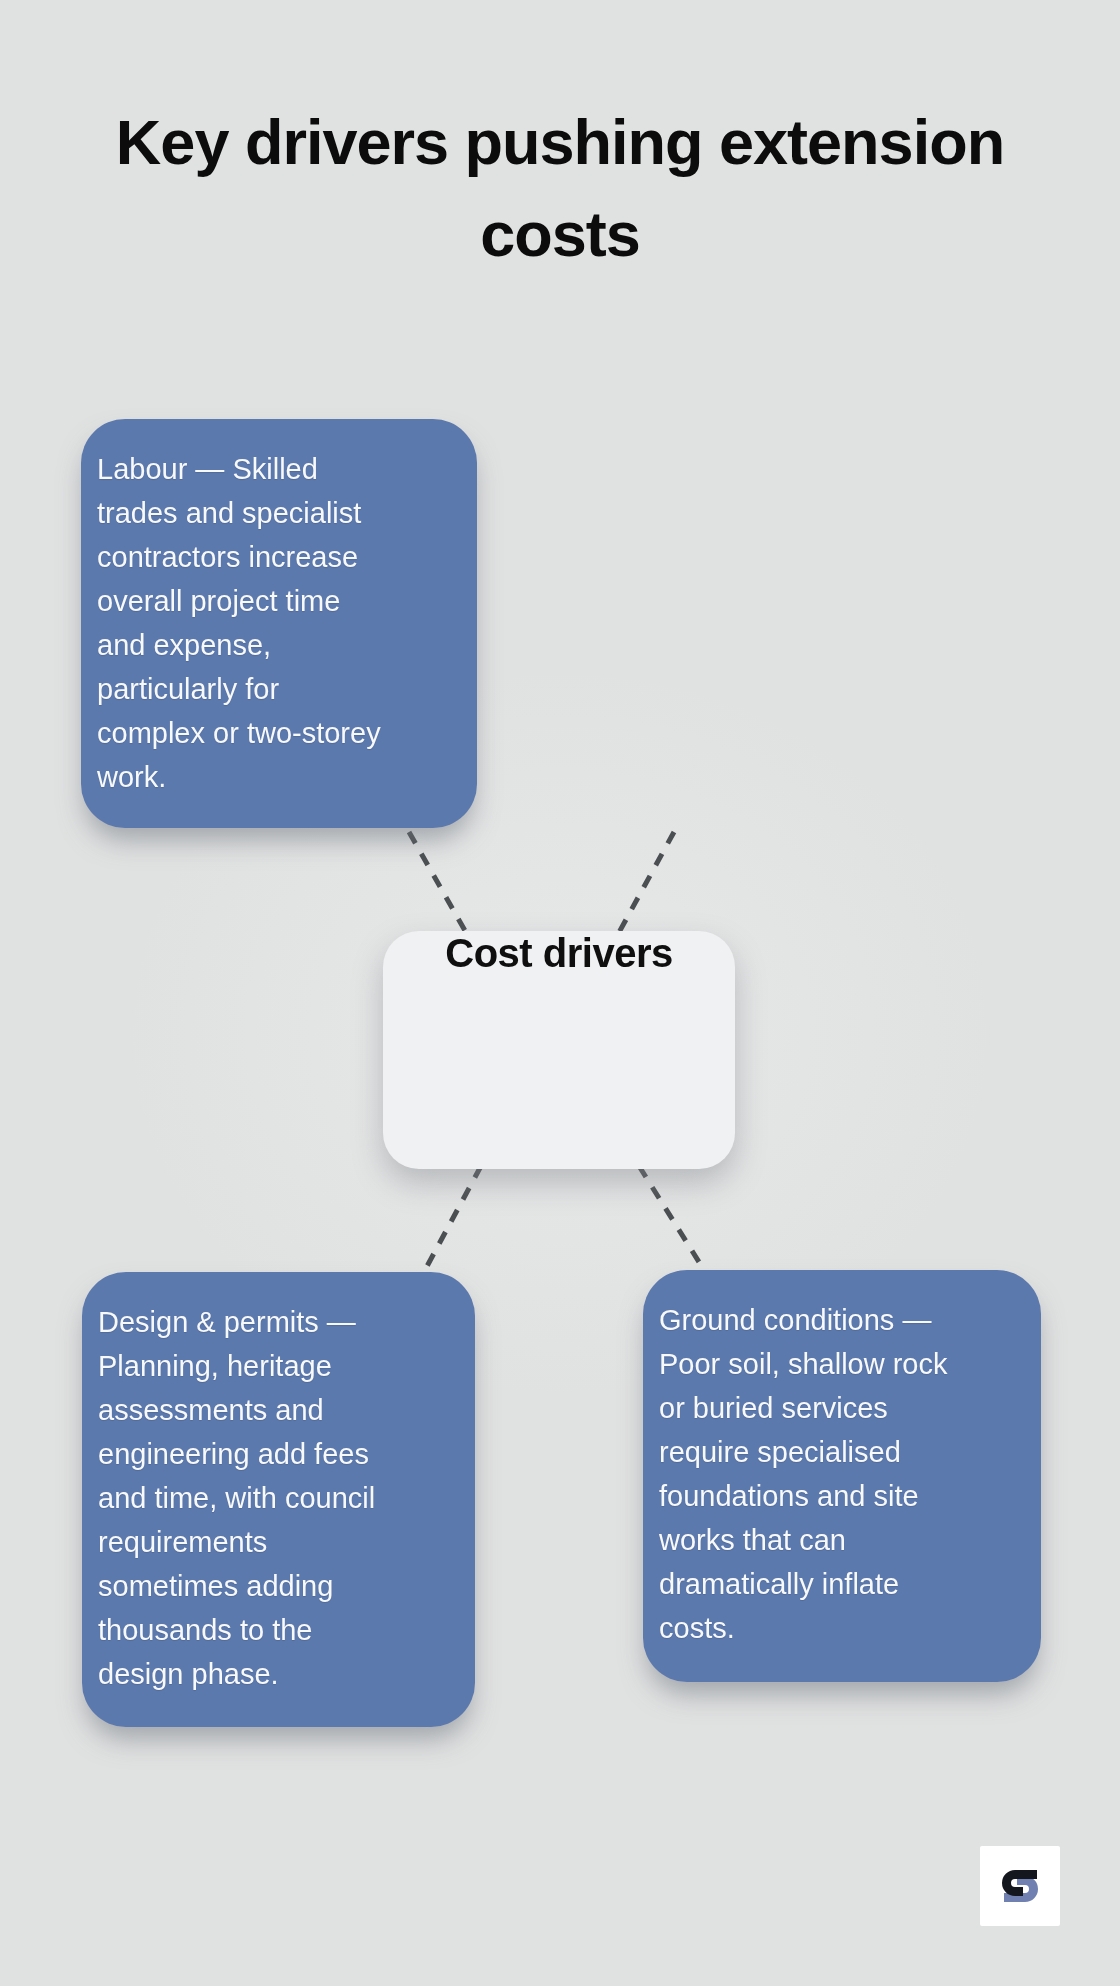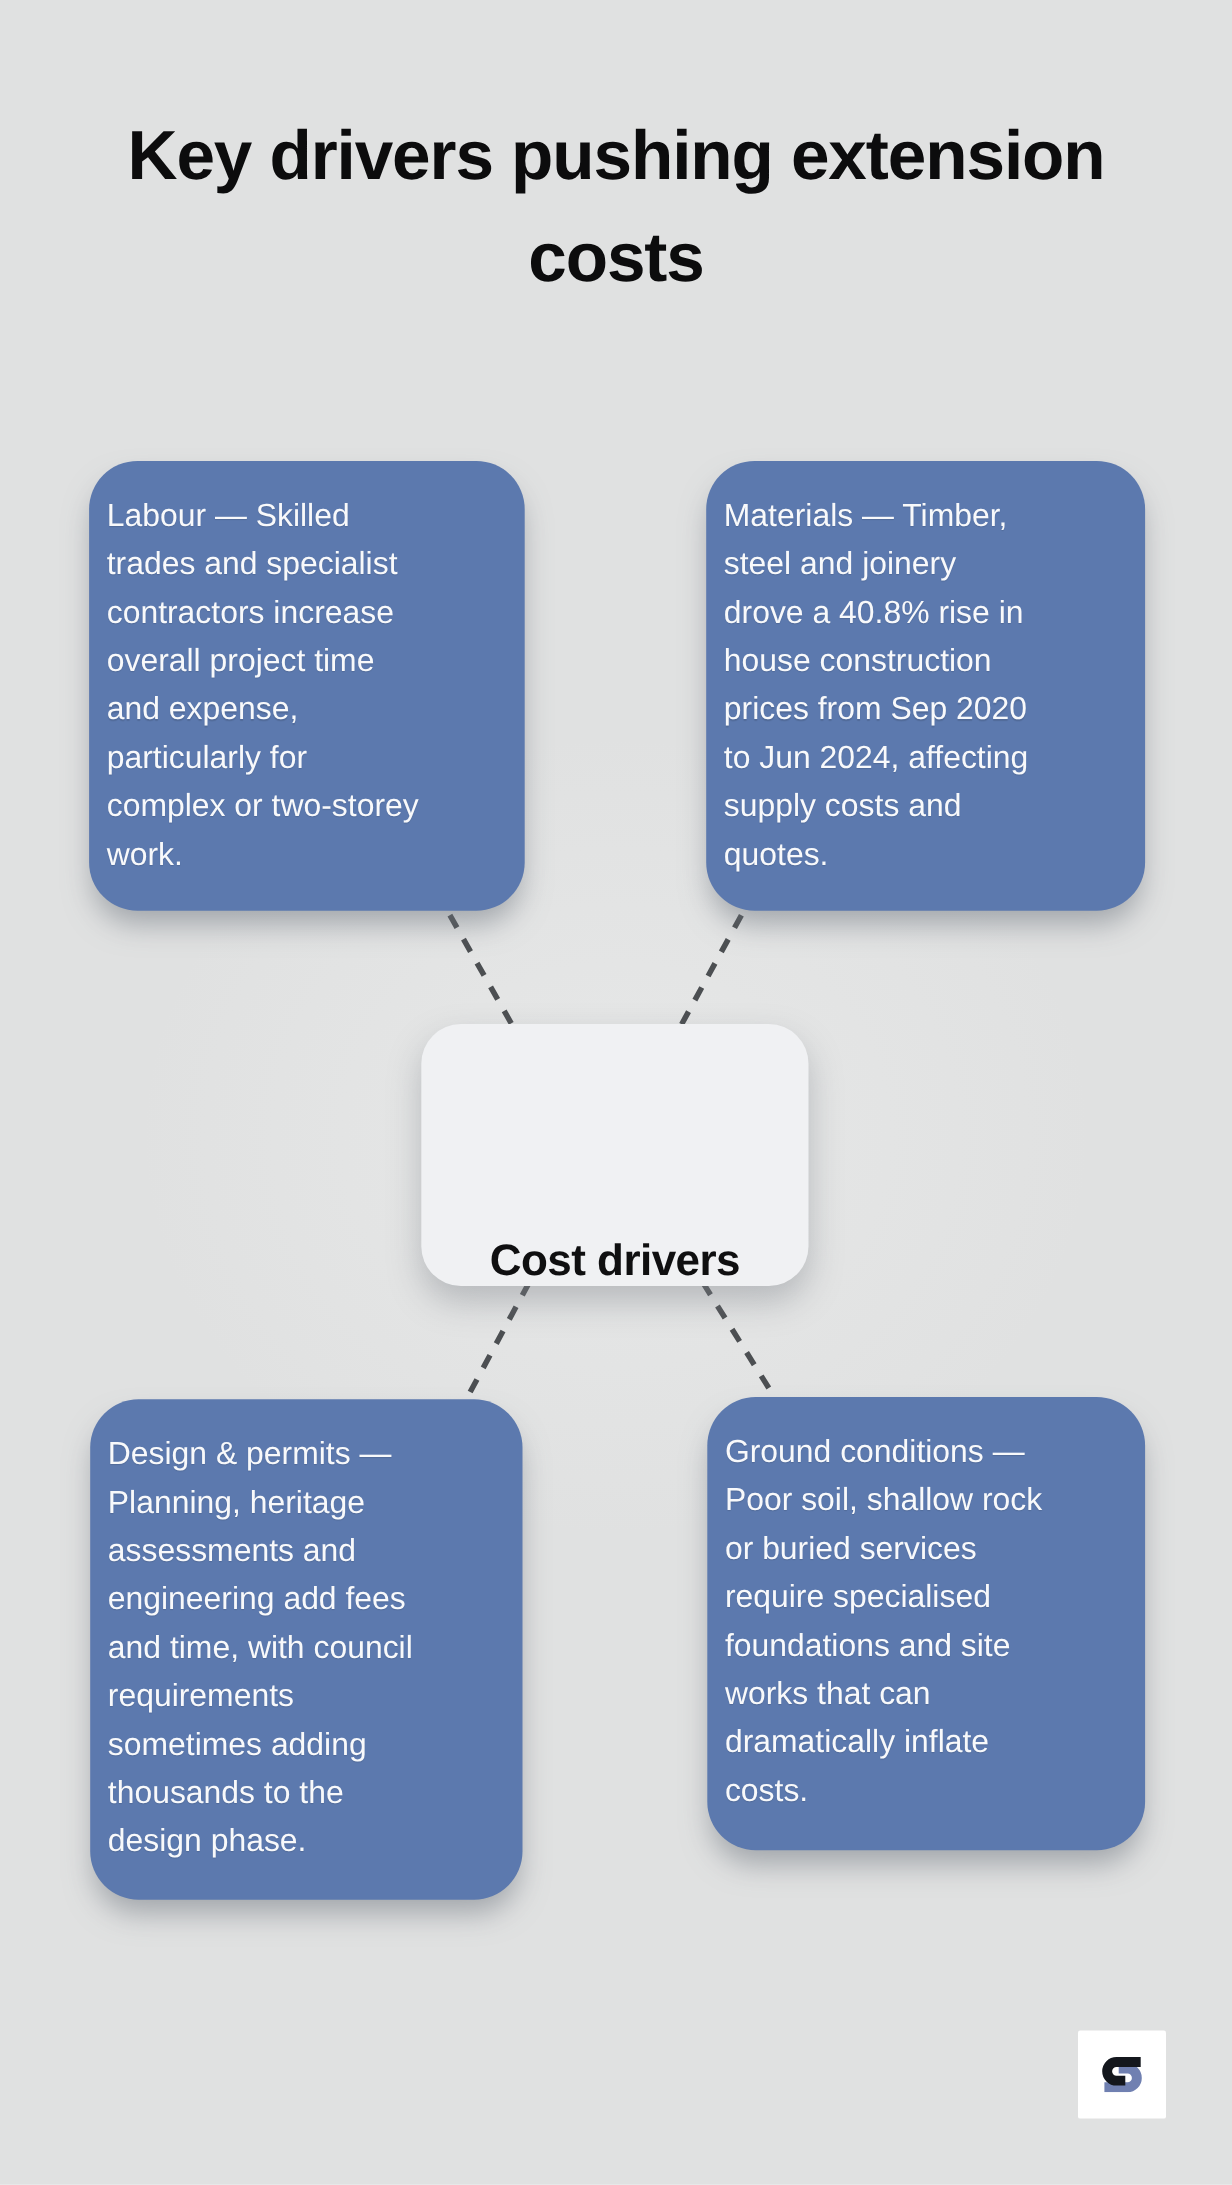--- a/index.html
+++ b/index.html
@@ -57,21 +57,21 @@
   .node-bl { left: 82px;  top: 1272px; width: 393px; height: 455px; }
   .node-br { left: 643px; top: 1270px; width: 398px; height: 412px; }
   .hub {
     position: absolute;
     left: 383px; top: 931px;
     width: 352px; height: 238px;
     background: var(--hub_fill, #f0f1f3);
     border-radius: 36px;
     box-shadow: 0 14px 30px rgba(128, 133, 140, 0.45);
     display: flex;
-    align-items: flex-end;
+    align-items: flex-start;
     justify-content: center;
   }
   .hub-label {
     font-size: 40px;
     font-weight: 700;
     letter-spacing: -0.5px;
     color: var(--hub_text, #0f0f10);
   }
   .logo-badge {
     position: absolute;
@@ -104,30 +104,20 @@
     <span class="node-text">Labour — Skilled
 trades and specialist
 contractors increase
 overall project time
 and expense,
 particularly for
 complex or two-storey
 work.</span>
   </div>
 
-  <div class="node node-tr">
-    <span class="node-text">Materials — Timber,
-steel and joinery
-drove a 40.8% rise in
-house construction
-prices from Sep 2020
-to Jun 2024, affecting
-supply costs and
-quotes.</span>
-  </div>
 
   <div class="hub">
     <span class="hub-label">Cost drivers</span>
   </div>
 
   <div class="node node-bl">
     <span class="node-text">Design &amp; permits —
 Planning, heritage
 assessments and
 engineering add fees

